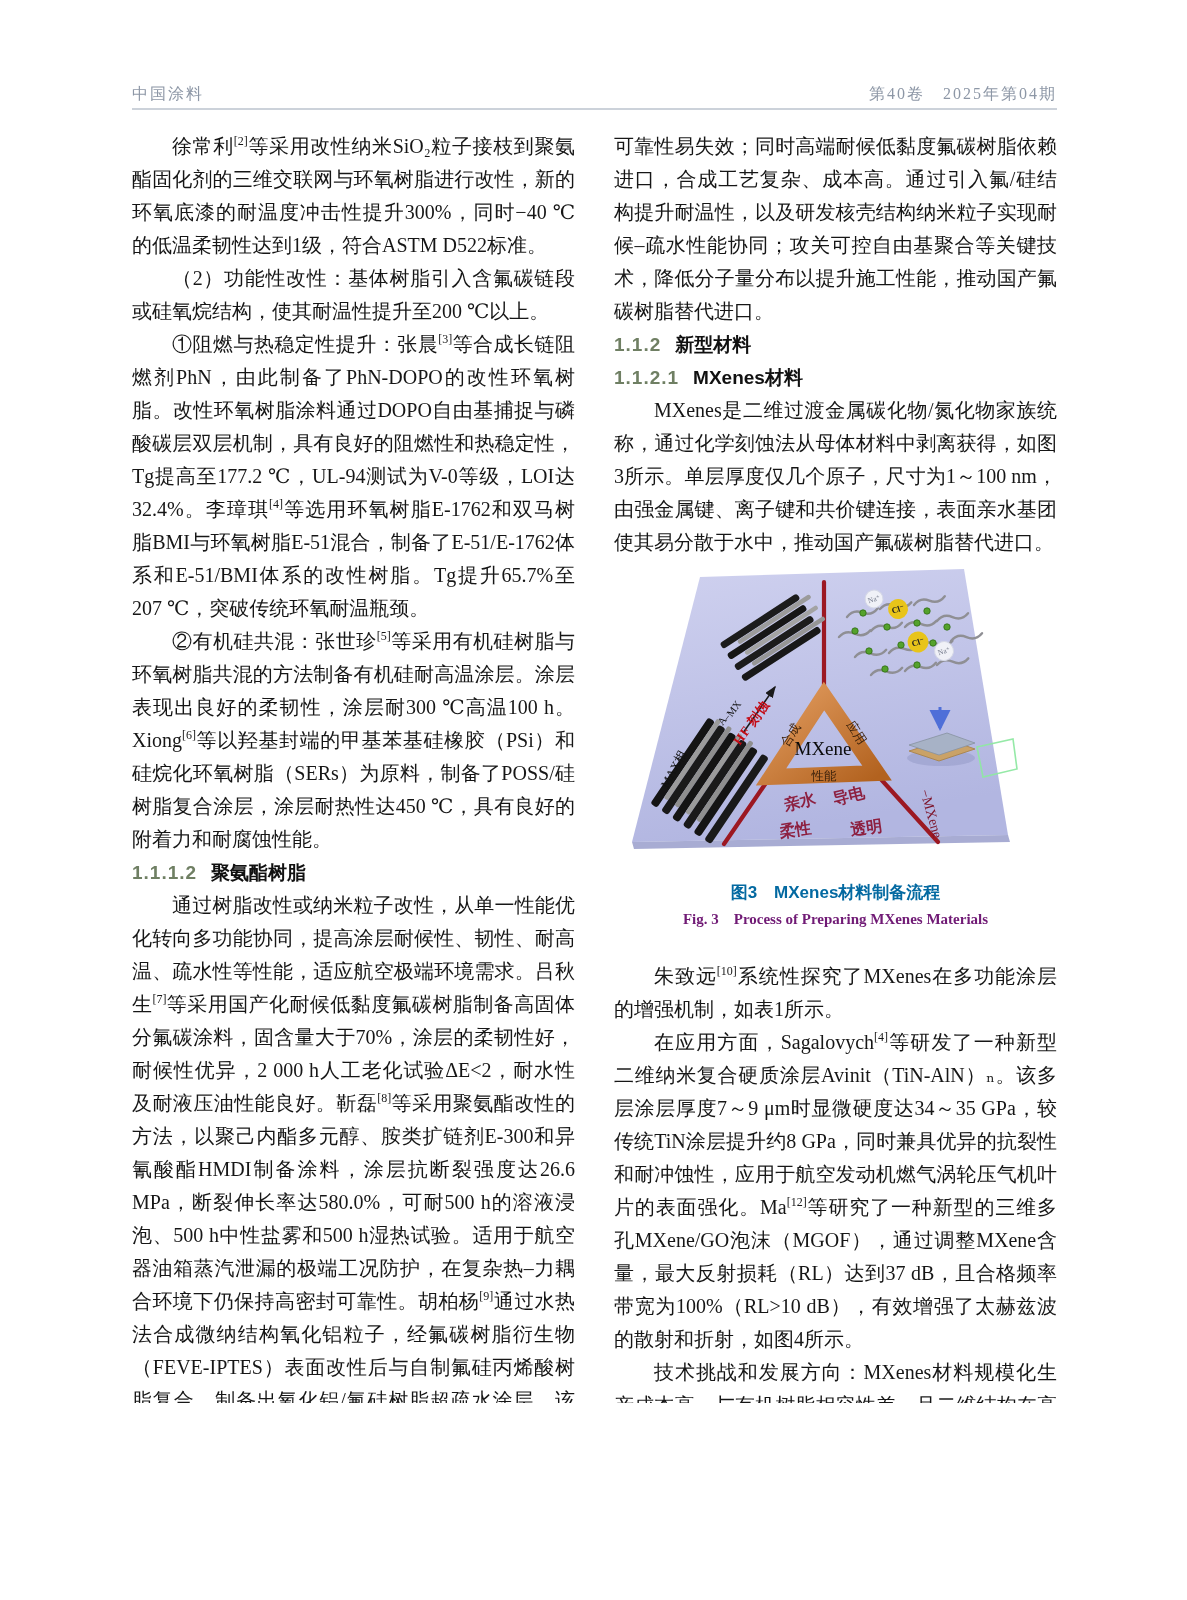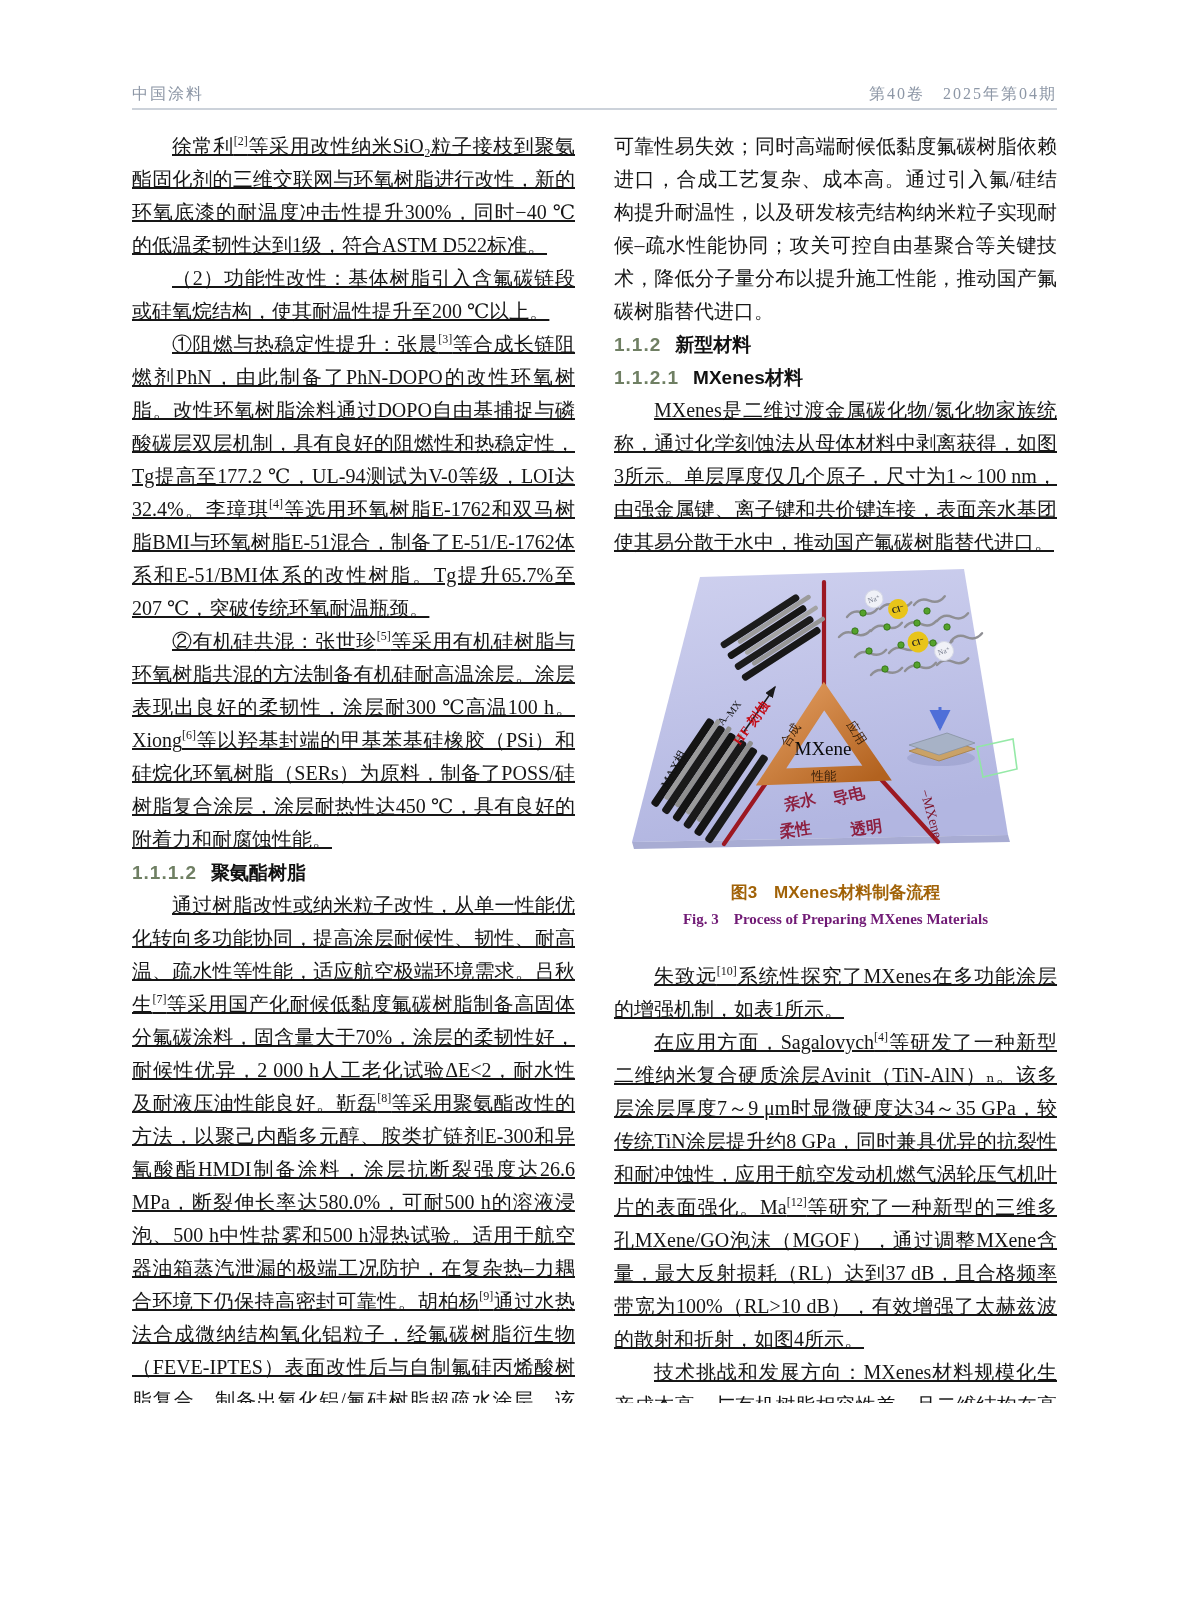--- a/index.html
+++ b/index.html
@@ -9,30 +9,30 @@
     font-family:"Liberation Serif","DejaVu Serif",serif; color:#161616; overflow:hidden;
   }
   .header {
     position:absolute; left:132px; width:925px; top:84px;
     display:flex; justify-content:space-between;
     font-size:16px; color:#8d97a6; letter-spacing:2px;
   }
   .header-rule { position:absolute; left:132px; width:925px; top:108px; height:2px; background:#ccd2da; }
   .columns { position:absolute; left:132px; top:130px; width:925px; display:flex; gap:39px; }
   .col { width:443px; font-size:20px; line-height:33px; text-align:justify; }
-  p.para { text-indent:2em;text-decoration:underline; }
+  p.para { text-indent:2em; }
   p.cont { text-indent:0; }
   h3.sec {
     font-family:"Liberation Sans","DejaVu Sans",sans-serif;
     font-size:19px; font-weight:bold; line-height:33px; text-align:left; color:#111;
   }
   h3.sec .num { color:#6f7f63; margin-right:14px; letter-spacing:1px; }
   sup { font-size:0.6em; vertical-align:super; line-height:0; }
   figure.fig { margin:6px 0 28px; text-align:center; }
-  .figcap-zh { font-family:"Liberation Sans","DejaVu Sans",sans-serif; font-weight:bold; font-size:17px; line-height:27px; color:#a16207; margin-top:8px; }
+  .figcap-zh { font-family:"Liberation Sans","DejaVu Sans",sans-serif; font-weight:bold; font-size:17px; line-height:27px; color:#0369a1; margin-top:8px; }
   .figcap-en { font-weight:bold; font-size:15px; line-height:26px; color:#701a75; }
   .footer { position:absolute; left:132px; top:1492px; display:flex; gap:9px; }
   .footer .pg { font-size:24px; color:#4d6f9d; align-self:center; padding-top:8px; }
   .footer .bar { width:3px; height:46px; background:#3f6391; }
   .footer .sec-zh { font-family:"Liberation Sans","DejaVu Sans",sans-serif; font-weight:bold; font-size:20px; color:#494e56; line-height:26px; padding-top:2px; }
   .footer .sec-en { font-size:16px; color:#959ba3; line-height:18px; }
   svg text { font-family:"Liberation Serif","DejaVu Serif",serif; }
   svg .bandlbl { font-size:12.5px; fill:#3d220c; }
   svg .proplbl { font-size:16px; font-weight:bold; fill:#8d2040; }
   svg .ioncl { font-size:8.5px; fill:#222; font-weight:bold; }

